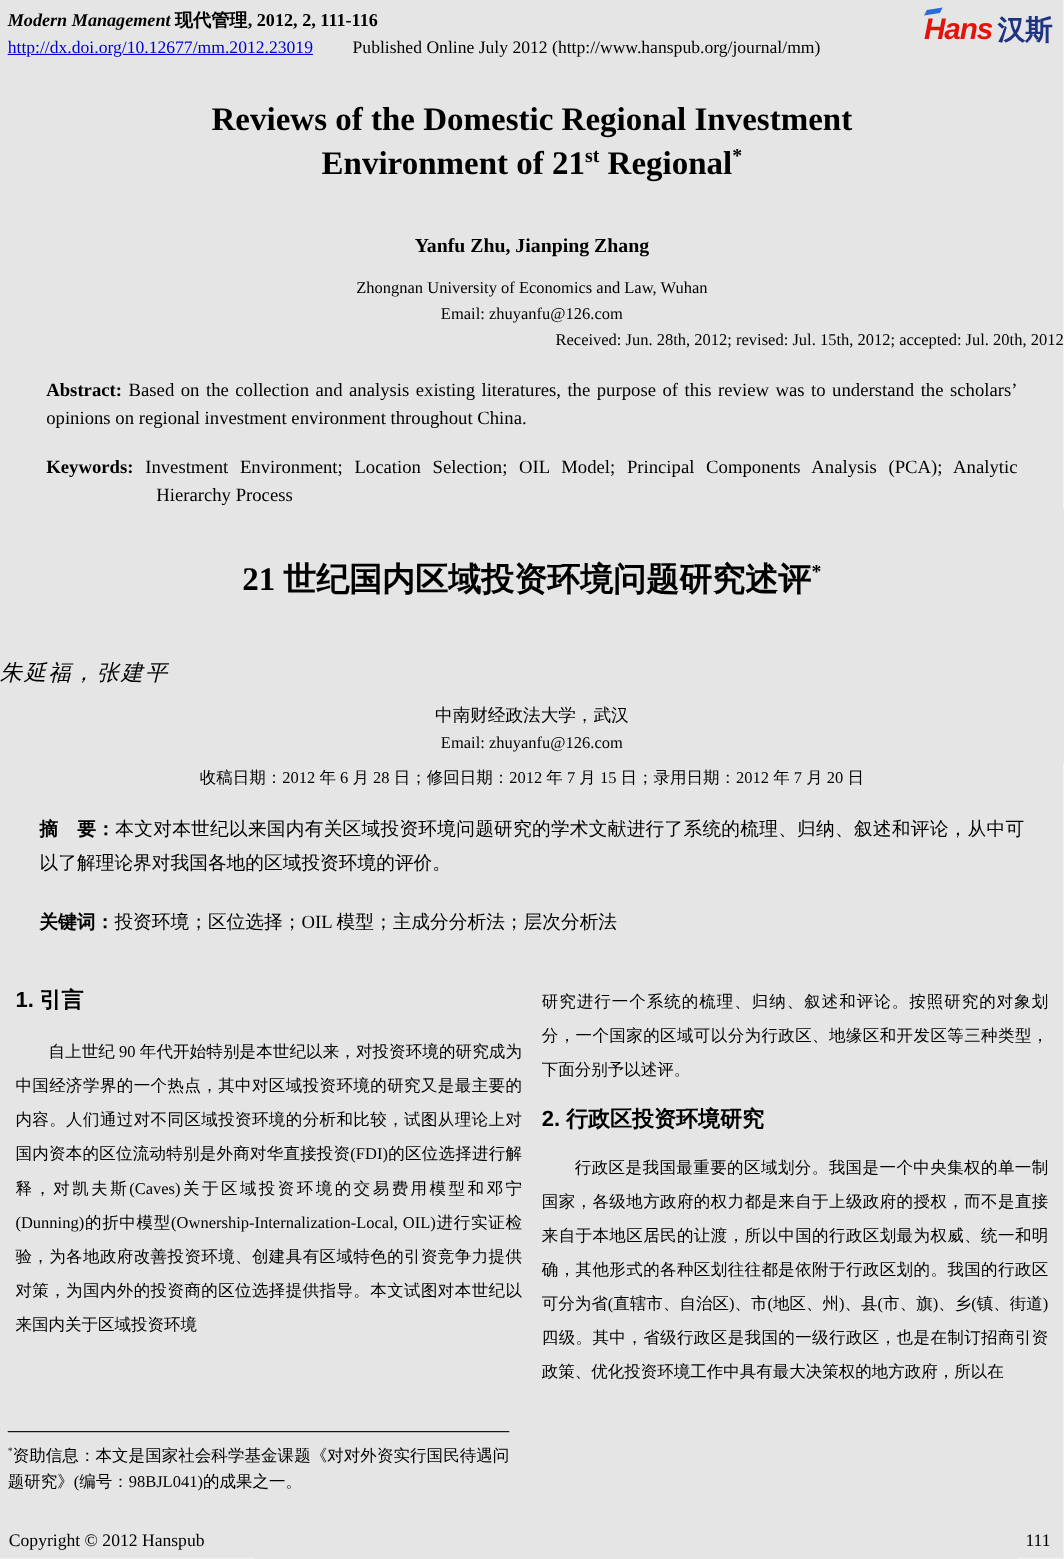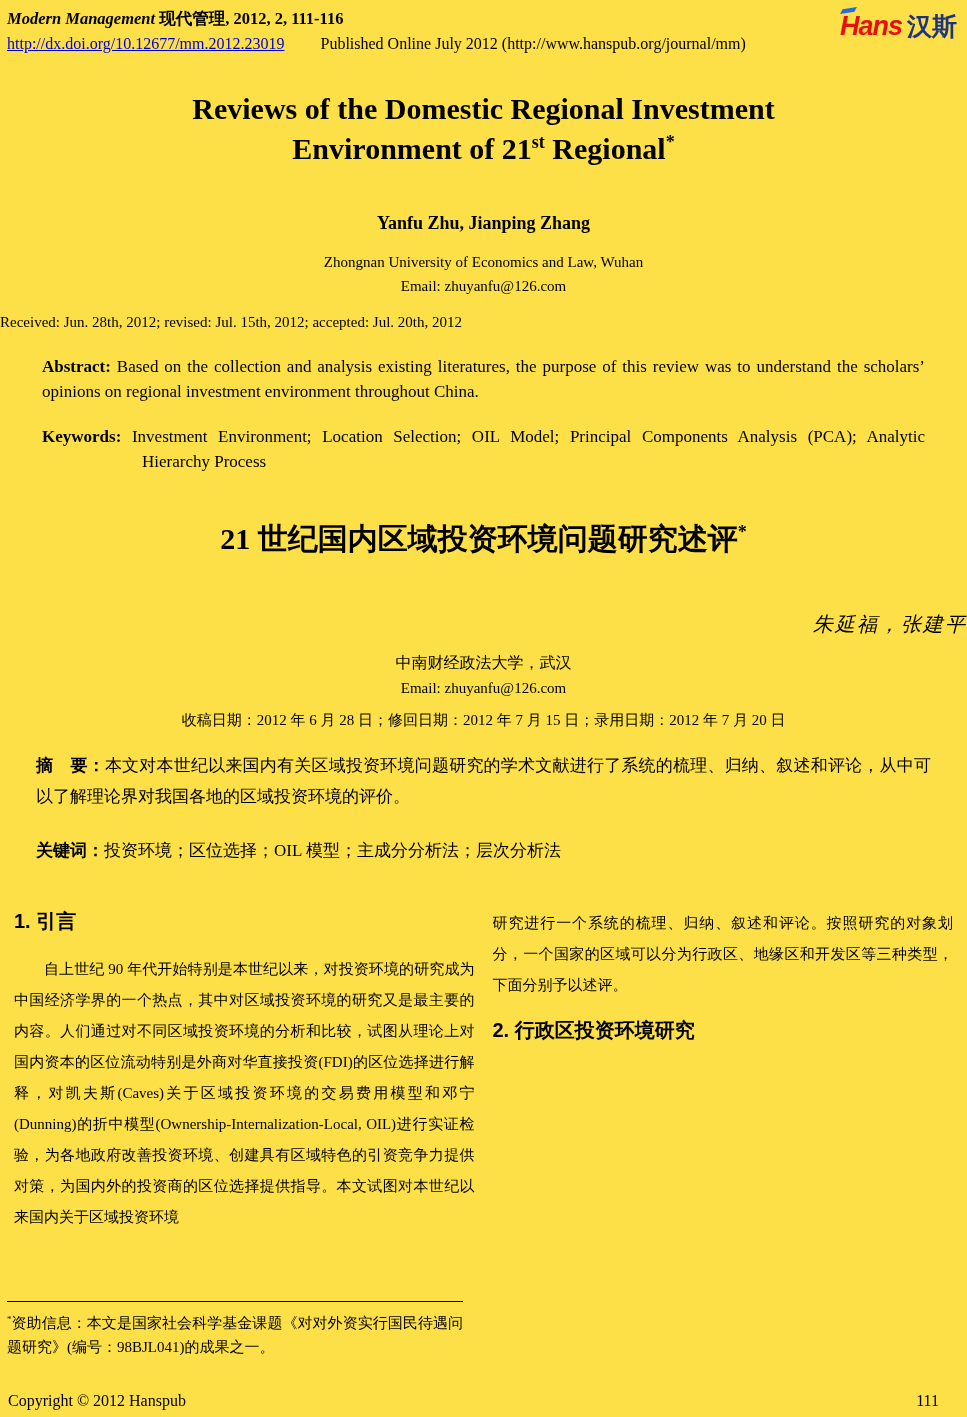--- a/index.html
+++ b/index.html
@@ -1,66 +1,66 @@
 <!DOCTYPE html>
 <html><head>
 <meta charset="utf-8">
 <style>
   * { margin:0; padding:0; box-sizing:border-box; }
   html,body { background:#ffffff; }
   body { font-family:"Liberation Serif","DejaVu Serif",serif; color:#000; }
-  .page { position:relative; width:967px; height:1417px; background:#fde047; overflow:hidden; }
+  .page { position:relative; width:967px; height:1417px; background:#e5e5e5; overflow:hidden; }
 
   
   .header { display:flex; justify-content:space-between; align-items:flex-start; padding:8px 10px 0 7px; }
   .header-line1 { font-size:16.5px; font-weight:bold; line-height:22px; }
   .journal-en { font-style:italic; }
   .header-line2 { font-size:16px; line-height:22px; margin-top:3px; }
   .doi-link { color:#0000d4; text-decoration:underline; }
   .published-note { margin-left:32px; }
   .logo { position:relative; white-space:nowrap; padding-top:2px; }
   .logo-latin { font-family:"Liberation Sans","DejaVu Sans",sans-serif; font-style:italic; font-weight:900; font-size:27px; color:#e3120b; letter-spacing:-1px; }
   .logo-cn { font-family:"Liberation Sans","DejaVu Sans",sans-serif; font-weight:700; font-size:25px; color:#1e3480; margin-left:1px; }
   .logo-accent { position:absolute; left:2px; top:0px; width:13px; height:5px; background:#2b6bd8; transform:skewX(-35deg) rotate(-10deg); }
 
   
   .title-en { margin-top:34px; text-align:center; font-size:30px; font-weight:bold; line-height:40px; }
   .title-en sup, .title-cn sup { font-size:60%; vertical-align:super; line-height:0; }
   .authors-en { margin-top:43px; text-align:center; font-size:18px; font-weight:bold; line-height:22px; }
   .affiliation-en { margin-top:18px; text-align:center; font-size:15px; line-height:20px; }
   .email-line { margin-top:4px; text-align:center; font-size:15px; line-height:20px; }
-  .received-en { margin-top:16px; text-align:left; font-size:15px; line-height:20px; }
+  .received-en { margin-top:4px; text-align:right; font-size:15px; line-height:20px; }
   .abstract-en { margin:22px 42px 0 42px; font-size:17px; line-height:25px; text-align:justify; }
   .keywords-en { margin:20px 42px 0 42px; font-size:17px; line-height:25px; text-align:justify;
                  padding-left:100px; text-indent:-100px; }
 
   
   .title-cn { margin-top:44px; text-align:center; font-size:30px; font-weight:bold; line-height:42px; }
-  .authors-cn { margin-top:50px; text-align:right; font-size:20px; line-height:28px; font-style:italic; letter-spacing:2px; }
+  .authors-cn { margin-top:50px; text-align:left; font-size:20px; line-height:28px; font-style:italic; letter-spacing:2px; }
   .affiliation-cn { margin-top:14px; text-align:center; font-size:16px; line-height:22px; }
   .received-cn { margin-top:12px; text-align:center; font-size:15px; line-height:21px; }
   .abstract-cn { margin:19px 36px 0 36px; font-size:17px; line-height:31px; text-align:justify; }
   .keywords-cn { margin:23px 36px 0 36px; font-size:17px; line-height:31px; text-align:justify; }
   .cn-label { font-family:"Liberation Sans","DejaVu Sans",sans-serif; font-weight:bold; }
 
   
   .columns { display:flex; gap:18px; margin:42px 14px 0 14px; }
   .col { flex:1; min-width:0; }
   .col h3 { font-family:"Liberation Sans","DejaVu Sans",sans-serif; font-size:20px; font-weight:bold; line-height:26px; margin:0 0 20px 0; }
   .h-s2 { margin:16px 0 16px 0 !important; }
   .body-para { font-size:15px; line-height:31px; text-align:justify; }
   .indent { text-indent:2em; }
 
   
   .footnote { position:absolute; top:1301px; left:7px; width:456px; border-top:1.5px solid #000;
               padding-top:5px; font-size:15px; line-height:24px; text-align:justify; }
   .footnote sup { font-size:60%; vertical-align:super; }
 
   
-  .footer { position:absolute; top:1391px; left:8px; right:28px; display:flex; justify-content:space-between;
+  .footer { position:absolute; top:1391px; left:8px; right:12px; display:flex; justify-content:space-between;
             font-size:16px; line-height:20px; }
 </style>
 </head>
 <body>
 
 <div class="page">
 
   <header class="header">
     <div>
       <div class="header-line1">
@@ -107,20 +107,21 @@
   <p class="keywords-cn"><span class="cn-label">关键词：</span><span>投资环境；区位选择；OIL 模型；主成分分析法；层次分析法</span></p>
 
   <div class="columns">
     <div class="col">
       <h3>1. 引言</h3>
       <p class="body-para indent">自上世纪 90 年代开始特别是本世纪以来，对投资环境的研究成为中国经济学界的一个热点，其中对区域投资环境的研究又是最主要的内容。人们通过对不同区域投资环境的分析和比较，试图从理论上对国内资本的区位流动特别是外商对华直接投资(FDI)的区位选择进行解释，对凯夫斯(Caves)关于区域投资环境的交易费用模型和邓宁(Dunning)的折中模型(Ownership-Internalization-Local, OIL)进行实证检验，为各地政府改善投资环境、创建具有区域特色的引资竞争力提供对策，为国内外的投资商的区位选择提供指导。本文试图对本世纪以来国内关于区域投资环境</p>
     </div>
     <div class="col">
       <p class="body-para">研究进行一个系统的梳理、归纳、叙述和评论。按照研究的对象划分，一个国家的区域可以分为行政区、地缘区和开发区等三种类型，下面分别予以述评。</p>
       <h3 class="h-s2">2. 行政区投资环境研究</h3>
+      <p class="body-para indent">行政区是我国最重要的区域划分。我国是一个中央集权的单一制国家，各级地方政府的权力都是来自于上级政府的授权，而不是直接来自于本地区居民的让渡，所以中国的行政区划最为权威、统一和明确，其他形式的各种区划往往都是依附于行政区划的。我国的行政区可分为省(直辖市、自治区)、市(地区、州)、县(市、旗)、乡(镇、街道)四级。其中，省级行政区是我国的一级行政区，也是在制订招商引资政策、优化投资环境工作中具有最大决策权的地方政府，所以在</p>
     </div>
   </div>
 
   <div class="footnote"><sup>*</sup><span>资助信息：本文是国家社会科学基金课题《对对外资实行国民待遇问题研究》(编号：98BJL041)的成果之一。</span></div>
 
   <footer class="footer">
     <span>Copyright © 2012 Hanspub</span>
     <span>111</span>
   </footer>
 

